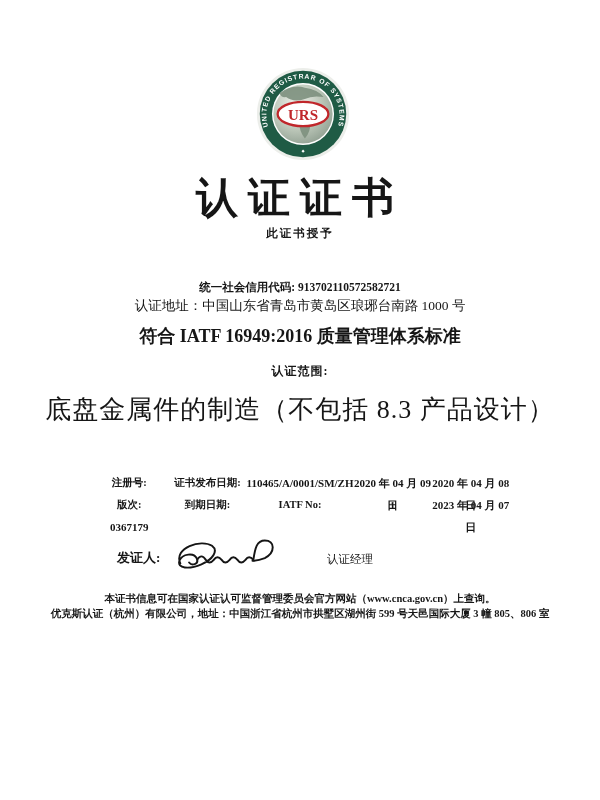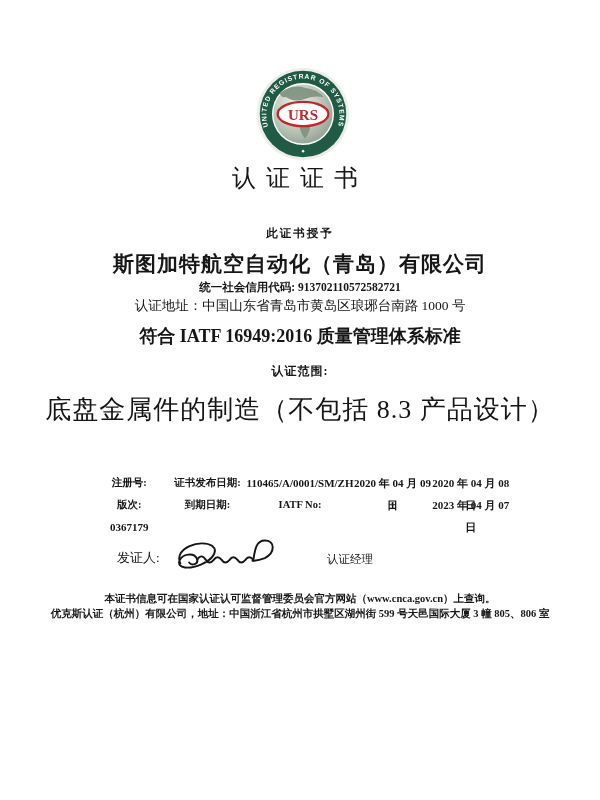--- a/index.html
+++ b/index.html
@@ -1,32 +1,32 @@
 <!DOCTYPE html>
 <html><head>
 <meta charset="utf-8">
 <style>
   html,body{margin:0;padding:0;background:#fff;}
   .cert{position:relative;width:600px;height:652px;background:#ffffff;overflow:hidden;
         font-family:"Liberation Serif","DejaVu Serif",serif;color:#161616;}
   .abs{position:absolute;}
   .ctr{left:0;width:600px;text-align:center;}
-  .title{top:162px;font-size:24px;letter-spacing:10px;font-weight:400;}
+  .title{top:170px;font-size:42px;letter-spacing:10px;font-weight:700;}
   .granted{top:226px;font-size:11.5px;font-weight:600;letter-spacing:2px;}
   .company{top:250px;font-size:21px;font-weight:600;letter-spacing:1px;}
   .credit{top:280px;font-size:11.5px;font-weight:700;}
   .address{top:297px;font-size:13.5px;font-weight:500;}
   .standard{top:324px;font-size:18px;font-weight:700;}
   .scopelbl{top:363px;font-size:12px;font-weight:600;letter-spacing:1px;}
   .scope{top:392px;font-size:26px;font-weight:500;letter-spacing:1px;}
   .grid{left:90px;top:472px;width:420px;display:grid;grid-template-columns:1fr 1fr 1fr 1fr 1fr;}
   .grid div{height:22px;line-height:22px;text-align:center;}
   .tl{font-size:10.5px;font-weight:700;}
   .tv{font-size:11px;font-weight:600;}
-  .issuerlbl{left:117px;top:549px;font-size:13px;font-weight:400;}
+  .issuerlbl{left:117px;top:549px;font-size:13px;font-weight:700;}
   .sig{left:168px;top:537px;}
   .issuertitle{left:327px;top:552px;font-size:11.5px;font-weight:500;}
   .verify{top:592px;font-size:10.5px;font-weight:600;}
   .cbline{top:607px;font-size:10.5px;font-weight:600;}
   .fineprint{left:57px;top:776px;width:430px;text-align:center;font-size:4.6px;line-height:6.2px;
              color:#444;font-family:"Liberation Sans","DejaVu Sans",sans-serif;}
   .pageind{left:449px;top:780px;font-size:4.8px;color:#444;
            font-family:"Liberation Sans","DejaVu Sans",sans-serif;}
   .logo-top{left:256px;top:67px;}
   .seal-bottom{left:133px;top:694px;}
@@ -61,21 +61,20 @@
       <text x="50" y="56" text-anchor="middle" font-size="16" font-weight="bold" font-family="Liberation Serif, serif" fill="#c0272b">URS</text>
       <text font-size="7.2" font-weight="bold" letter-spacing="1" font-family="Liberation Sans, sans-serif" fill="#ffffff">
         <textPath href="#topArc" startOffset="50%" text-anchor="middle">UNITED REGISTRAR OF SYSTEMS</textPath>
       </text>
       <rect x="48.9" y="88.3" width="2.4" height="2.4" fill="#ffffff" transform="rotate(45 50 89.5)"></rect>
     </svg>
   </div>
 
   <div class="abs ctr title">认证证书</div>
   <div class="abs ctr granted">此证书授予</div>
-  <div class="abs ctr company">斯图加特航空自动化（青岛）有限公司</div>
   <div class="abs ctr credit">统一社会信用代码: 913702110572582721</div>
   <div class="abs ctr address">认证地址：中国山东省青岛市黄岛区琅琊台南路 1000 号</div>
   <div class="abs ctr standard">符合 IATF 16949:2016 质量管理体系标准</div>
   <div class="abs ctr scopelbl">认证范围:</div>
   <div class="abs ctr scope">底盘金属件的制造（不包括 8.3 产品设计）</div>
 
   <div class="abs grid">
     <div class="tl">注册号:</div>
     <div class="tl">证书发布日期:</div>
     <div class="tv">110465/A/0001/SM/ZH</div>

